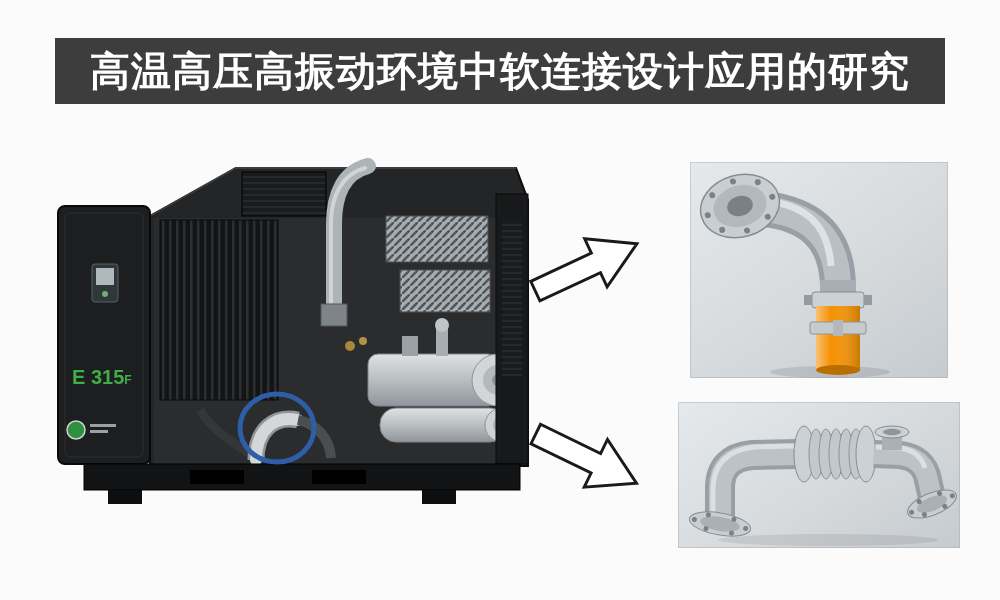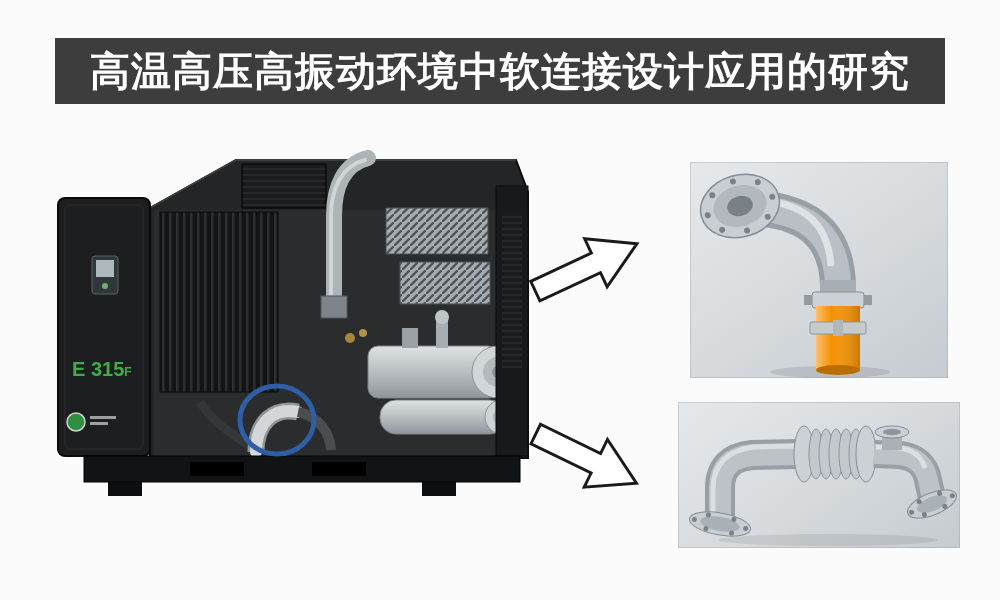--- a/index.html
+++ b/index.html
@@ -2,21 +2,21 @@
 <html><head>
 <meta charset="utf-8">
 <style>
   html,body{margin:0;padding:0;}
   body{width:1000px;height:600px;background:#fbfbfb;position:relative;overflow:hidden;
        font-family:"Liberation Sans","DejaVu Sans",sans-serif;}
   .slide{position:absolute;inset:0;background:#fbfbfb;}
   .title-bar{position:absolute;left:55px;top:38px;width:890px;height:66px;background:#3d3d3d;
              display:flex;align-items:center;justify-content:center;}
   .title-bar h1{margin:4px;color:#ffffff;font-size:40px;font-weight:bold;letter-spacing:1px;white-space:nowrap;}
-  .compressor{position:absolute;left:50px;top:150px;width:484px;height:372px;}
+  .compressor{position:absolute;left:50px;top:158px;width:484px;height:372px;}
   .arrow{position:absolute;width:118px;height:62px;}
   .arrow1{left:528px;top:236px;transform:rotate(-25deg);}
   .arrow2{left:528px;top:428px;transform:rotate(26deg);}
   .cad-panel{position:absolute;background:linear-gradient(145deg,#e6e9eb 0%,#d6dadd 55%,#c6cbcf 100%);
              box-shadow:inset 0 0 0 1px rgba(150,156,160,.35);}
   .cad1{left:690px;top:162px;width:258px;height:216px;}
   .cad2{left:678px;top:402px;width:282px;height:146px;}
   svg{display:block;}
 </style>
 </head>

